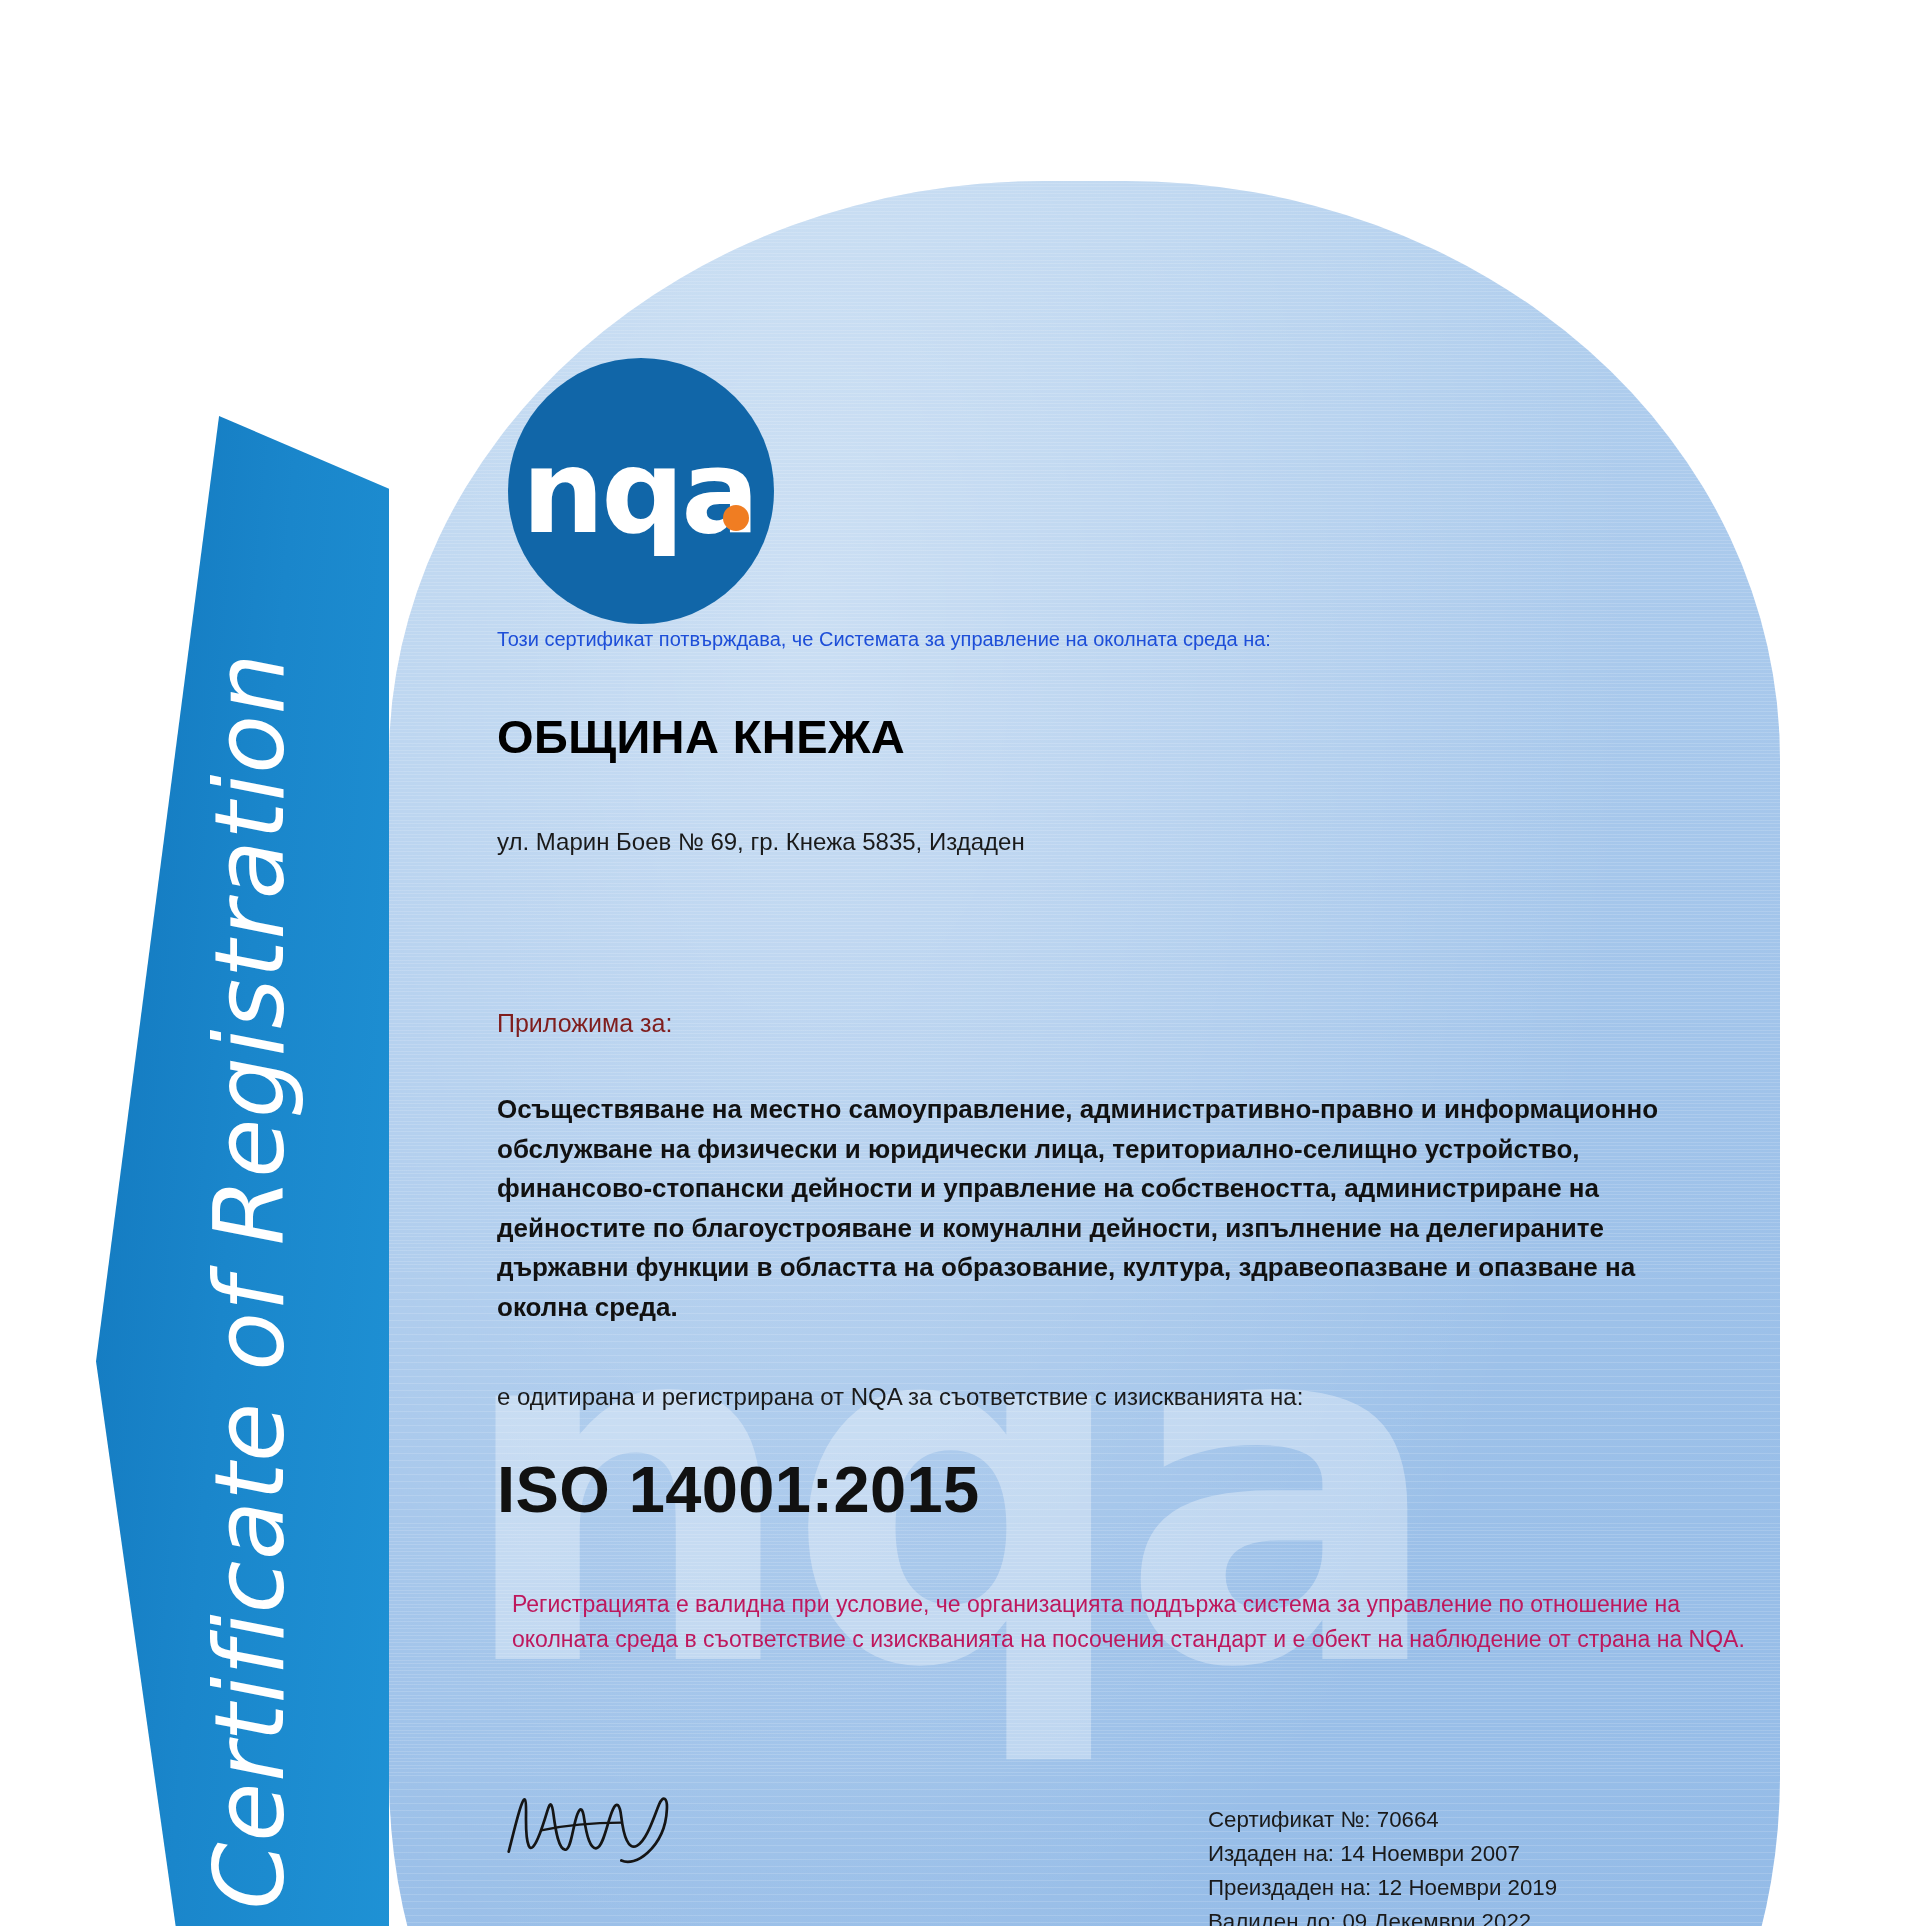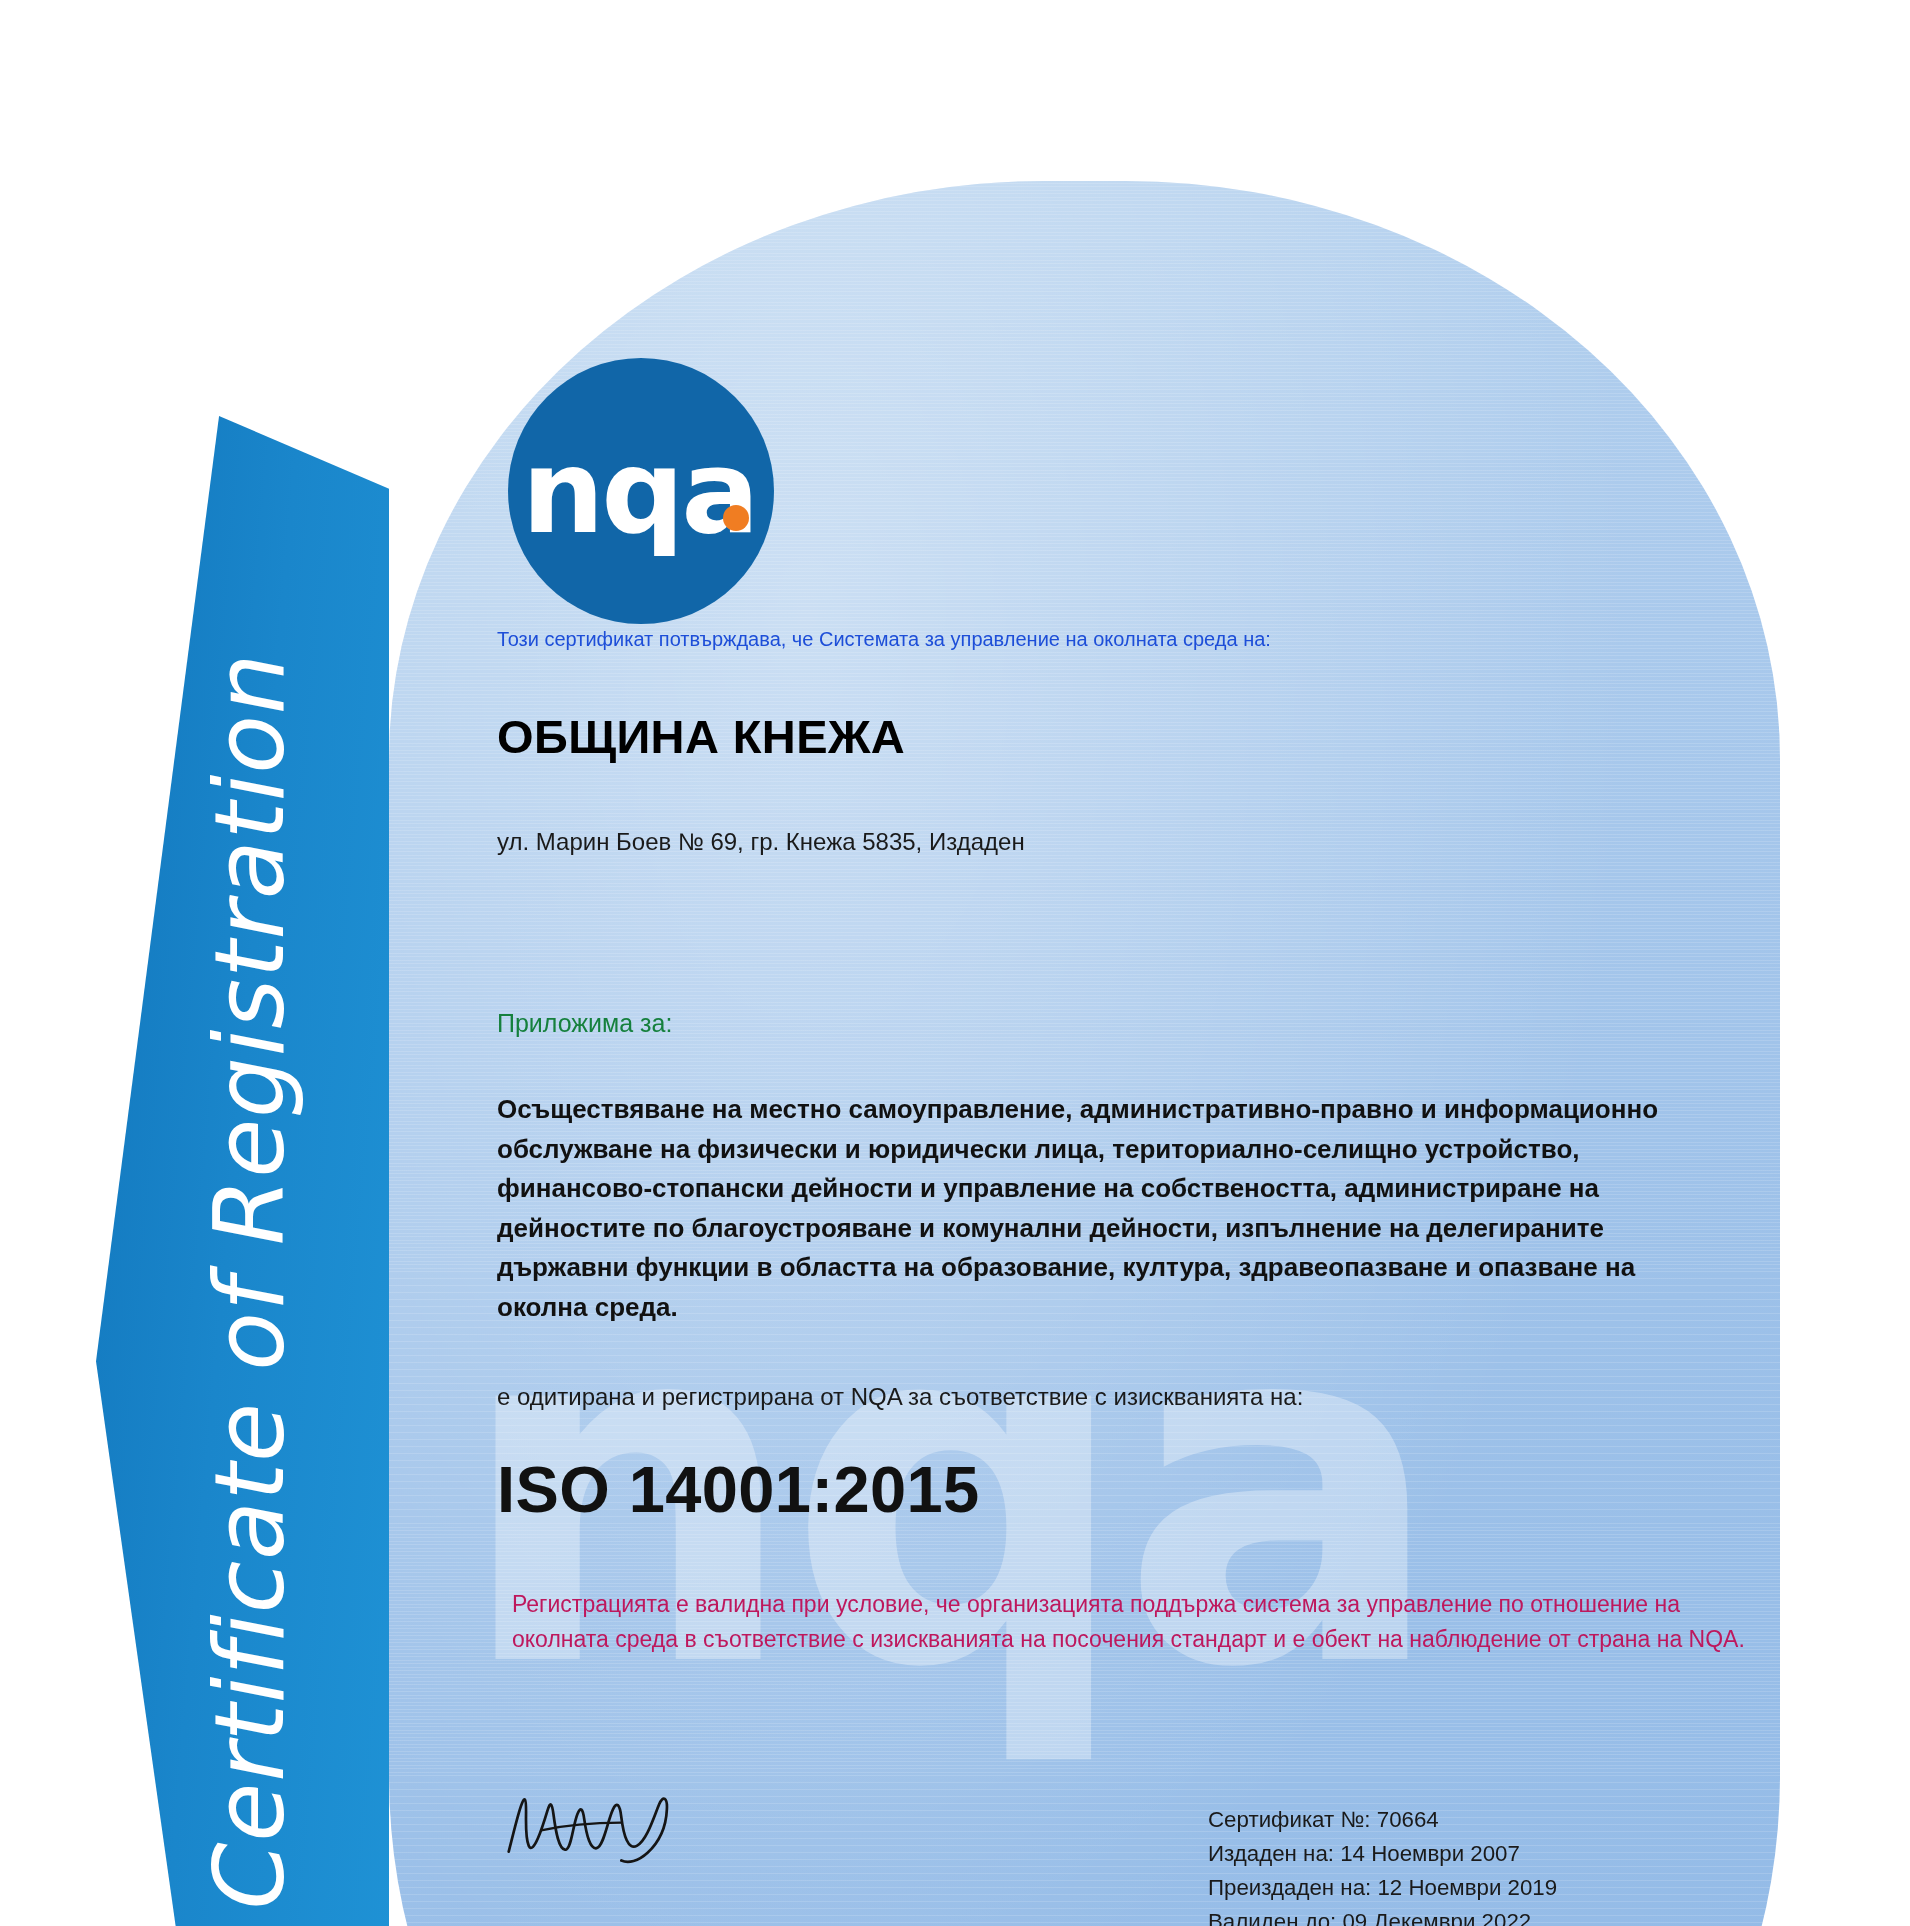--- a/index.html
+++ b/index.html
@@ -149,21 +149,21 @@
     width: 1194px;
     font-size: 24px;
     color: #1a1a1a;
   }
   .scope-label {
     position: absolute;
     left: 497px;
     top: 1009px;
     width: 1194px;
     font-size: 25px;
-    color: #15803d;
+    color: #7f1d1d;
   }
   .scope-body {
     position: absolute;
     left: 497px;
     top: 1090px;
     width: 1206px;
     font-size: 26px;
     font-weight: 700;
     color: #111111;
     line-height: 1.52;

